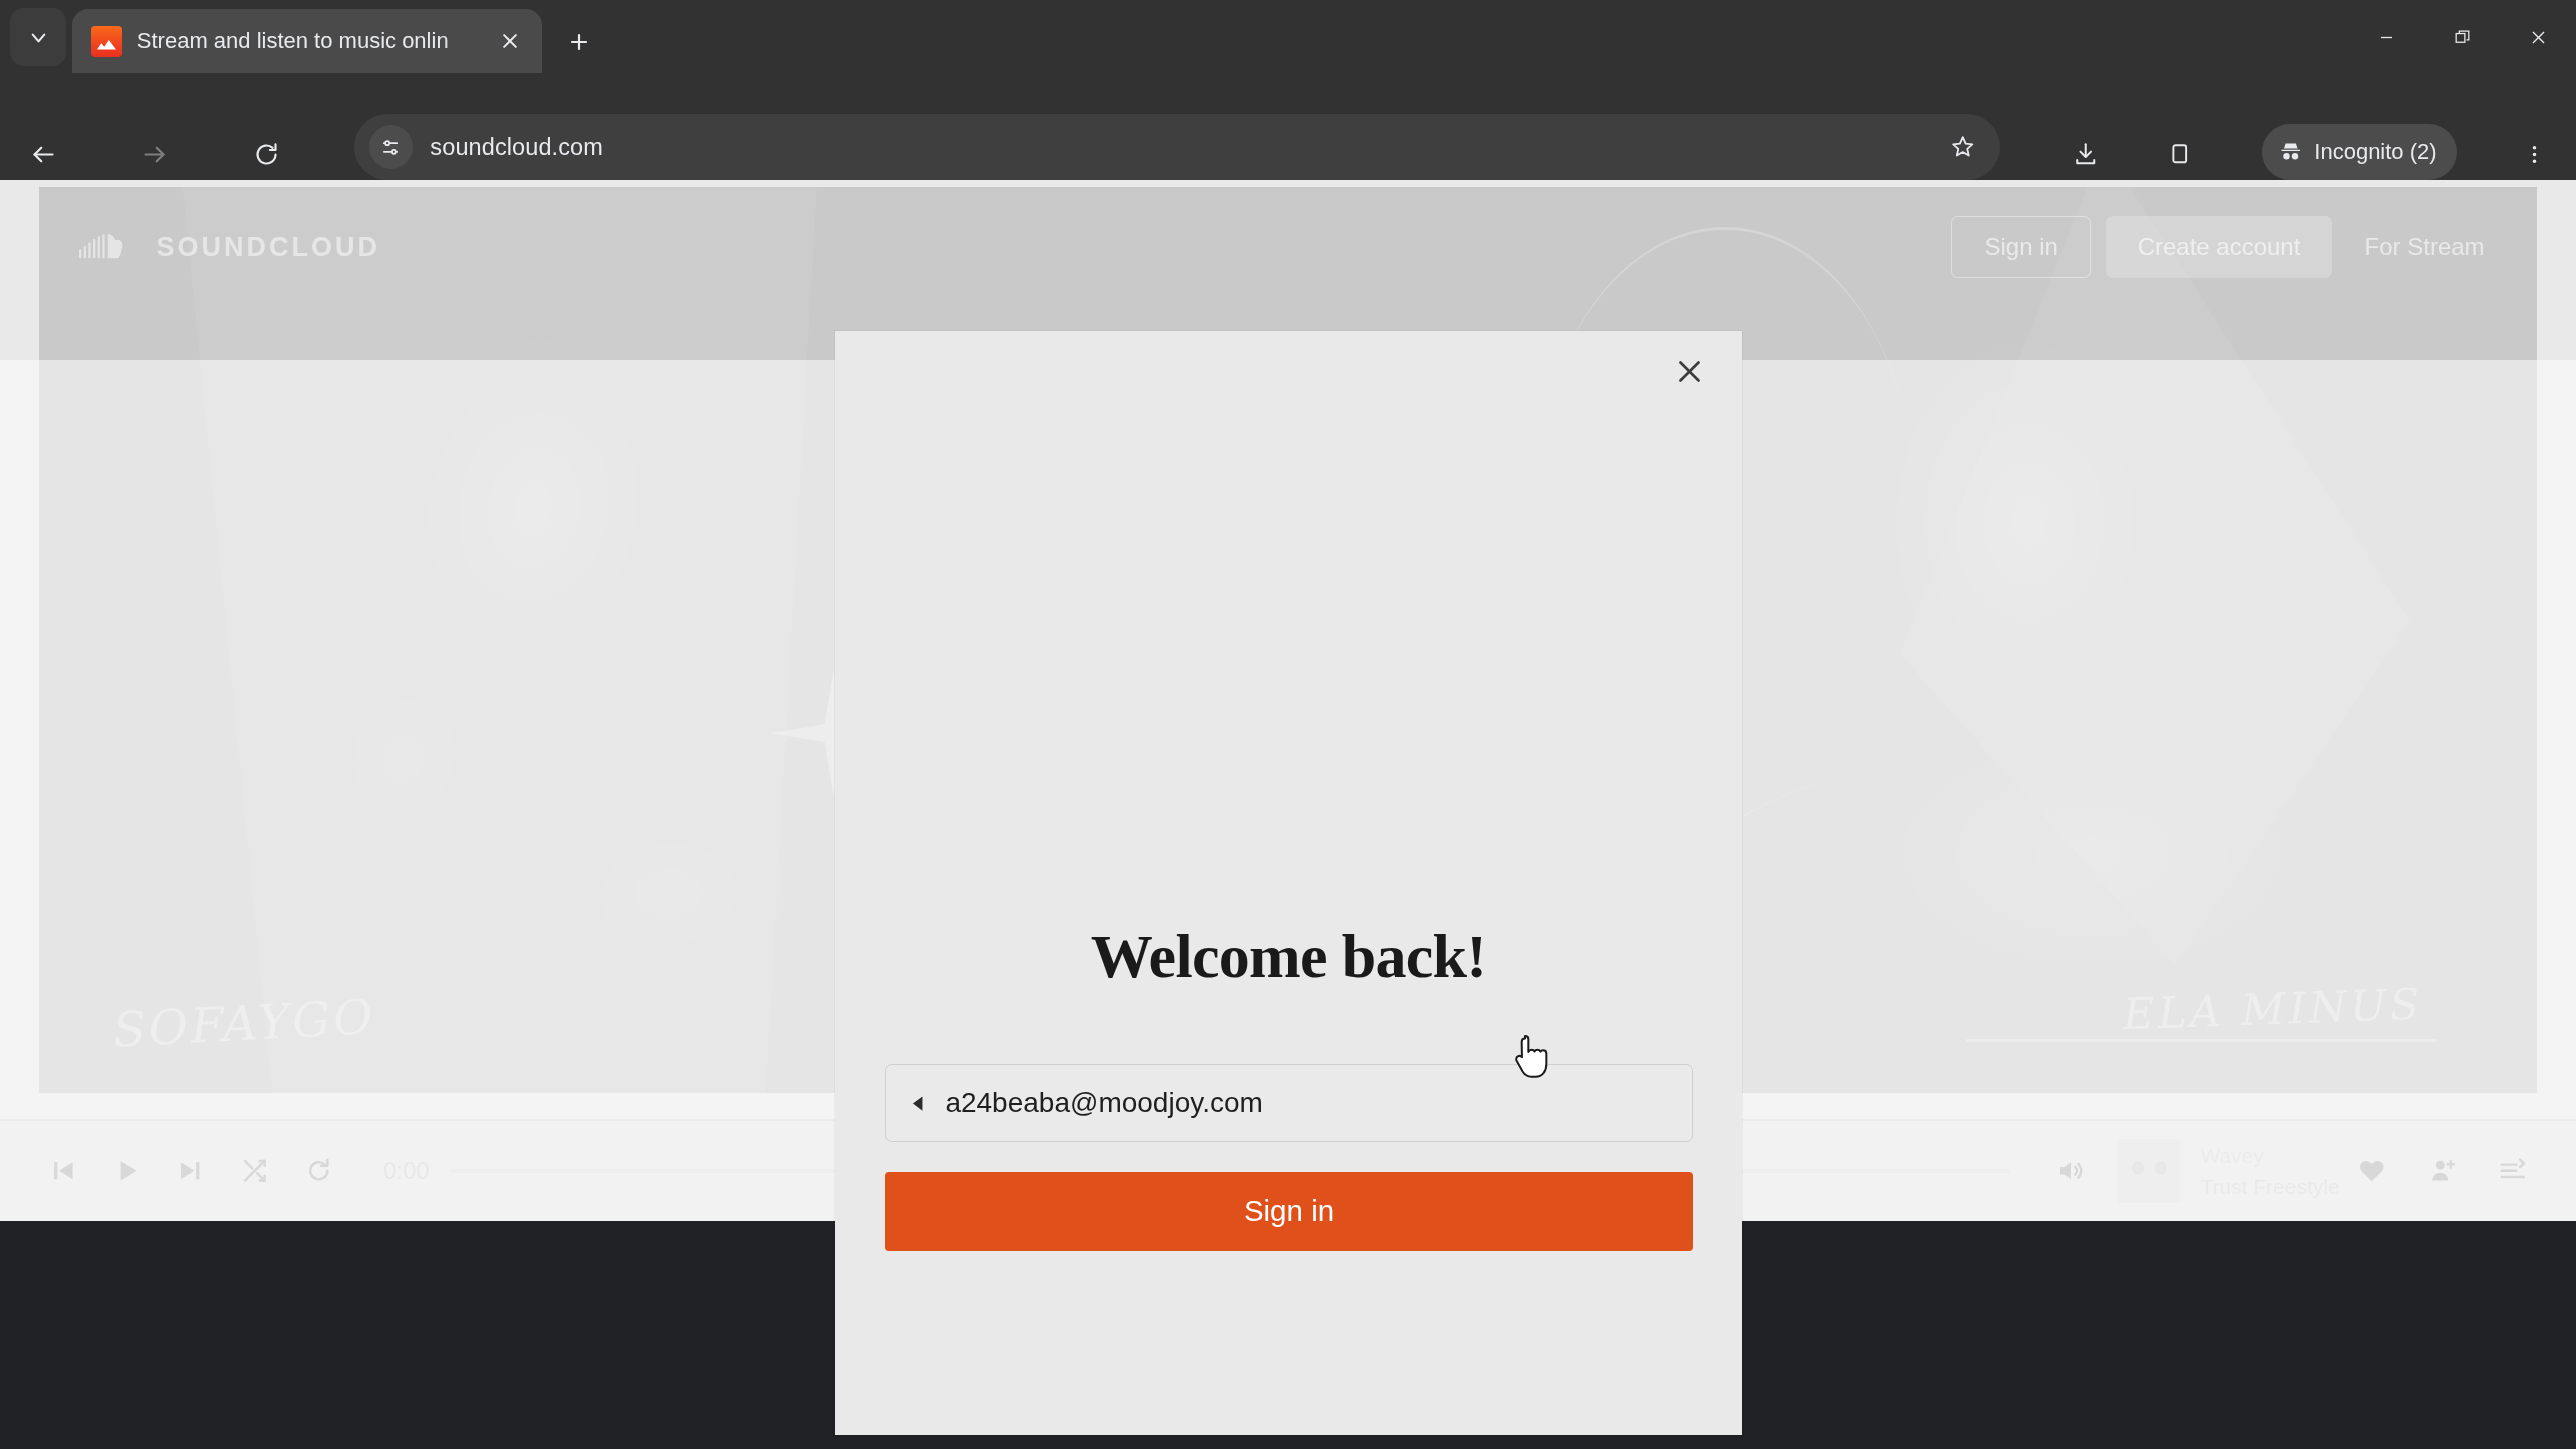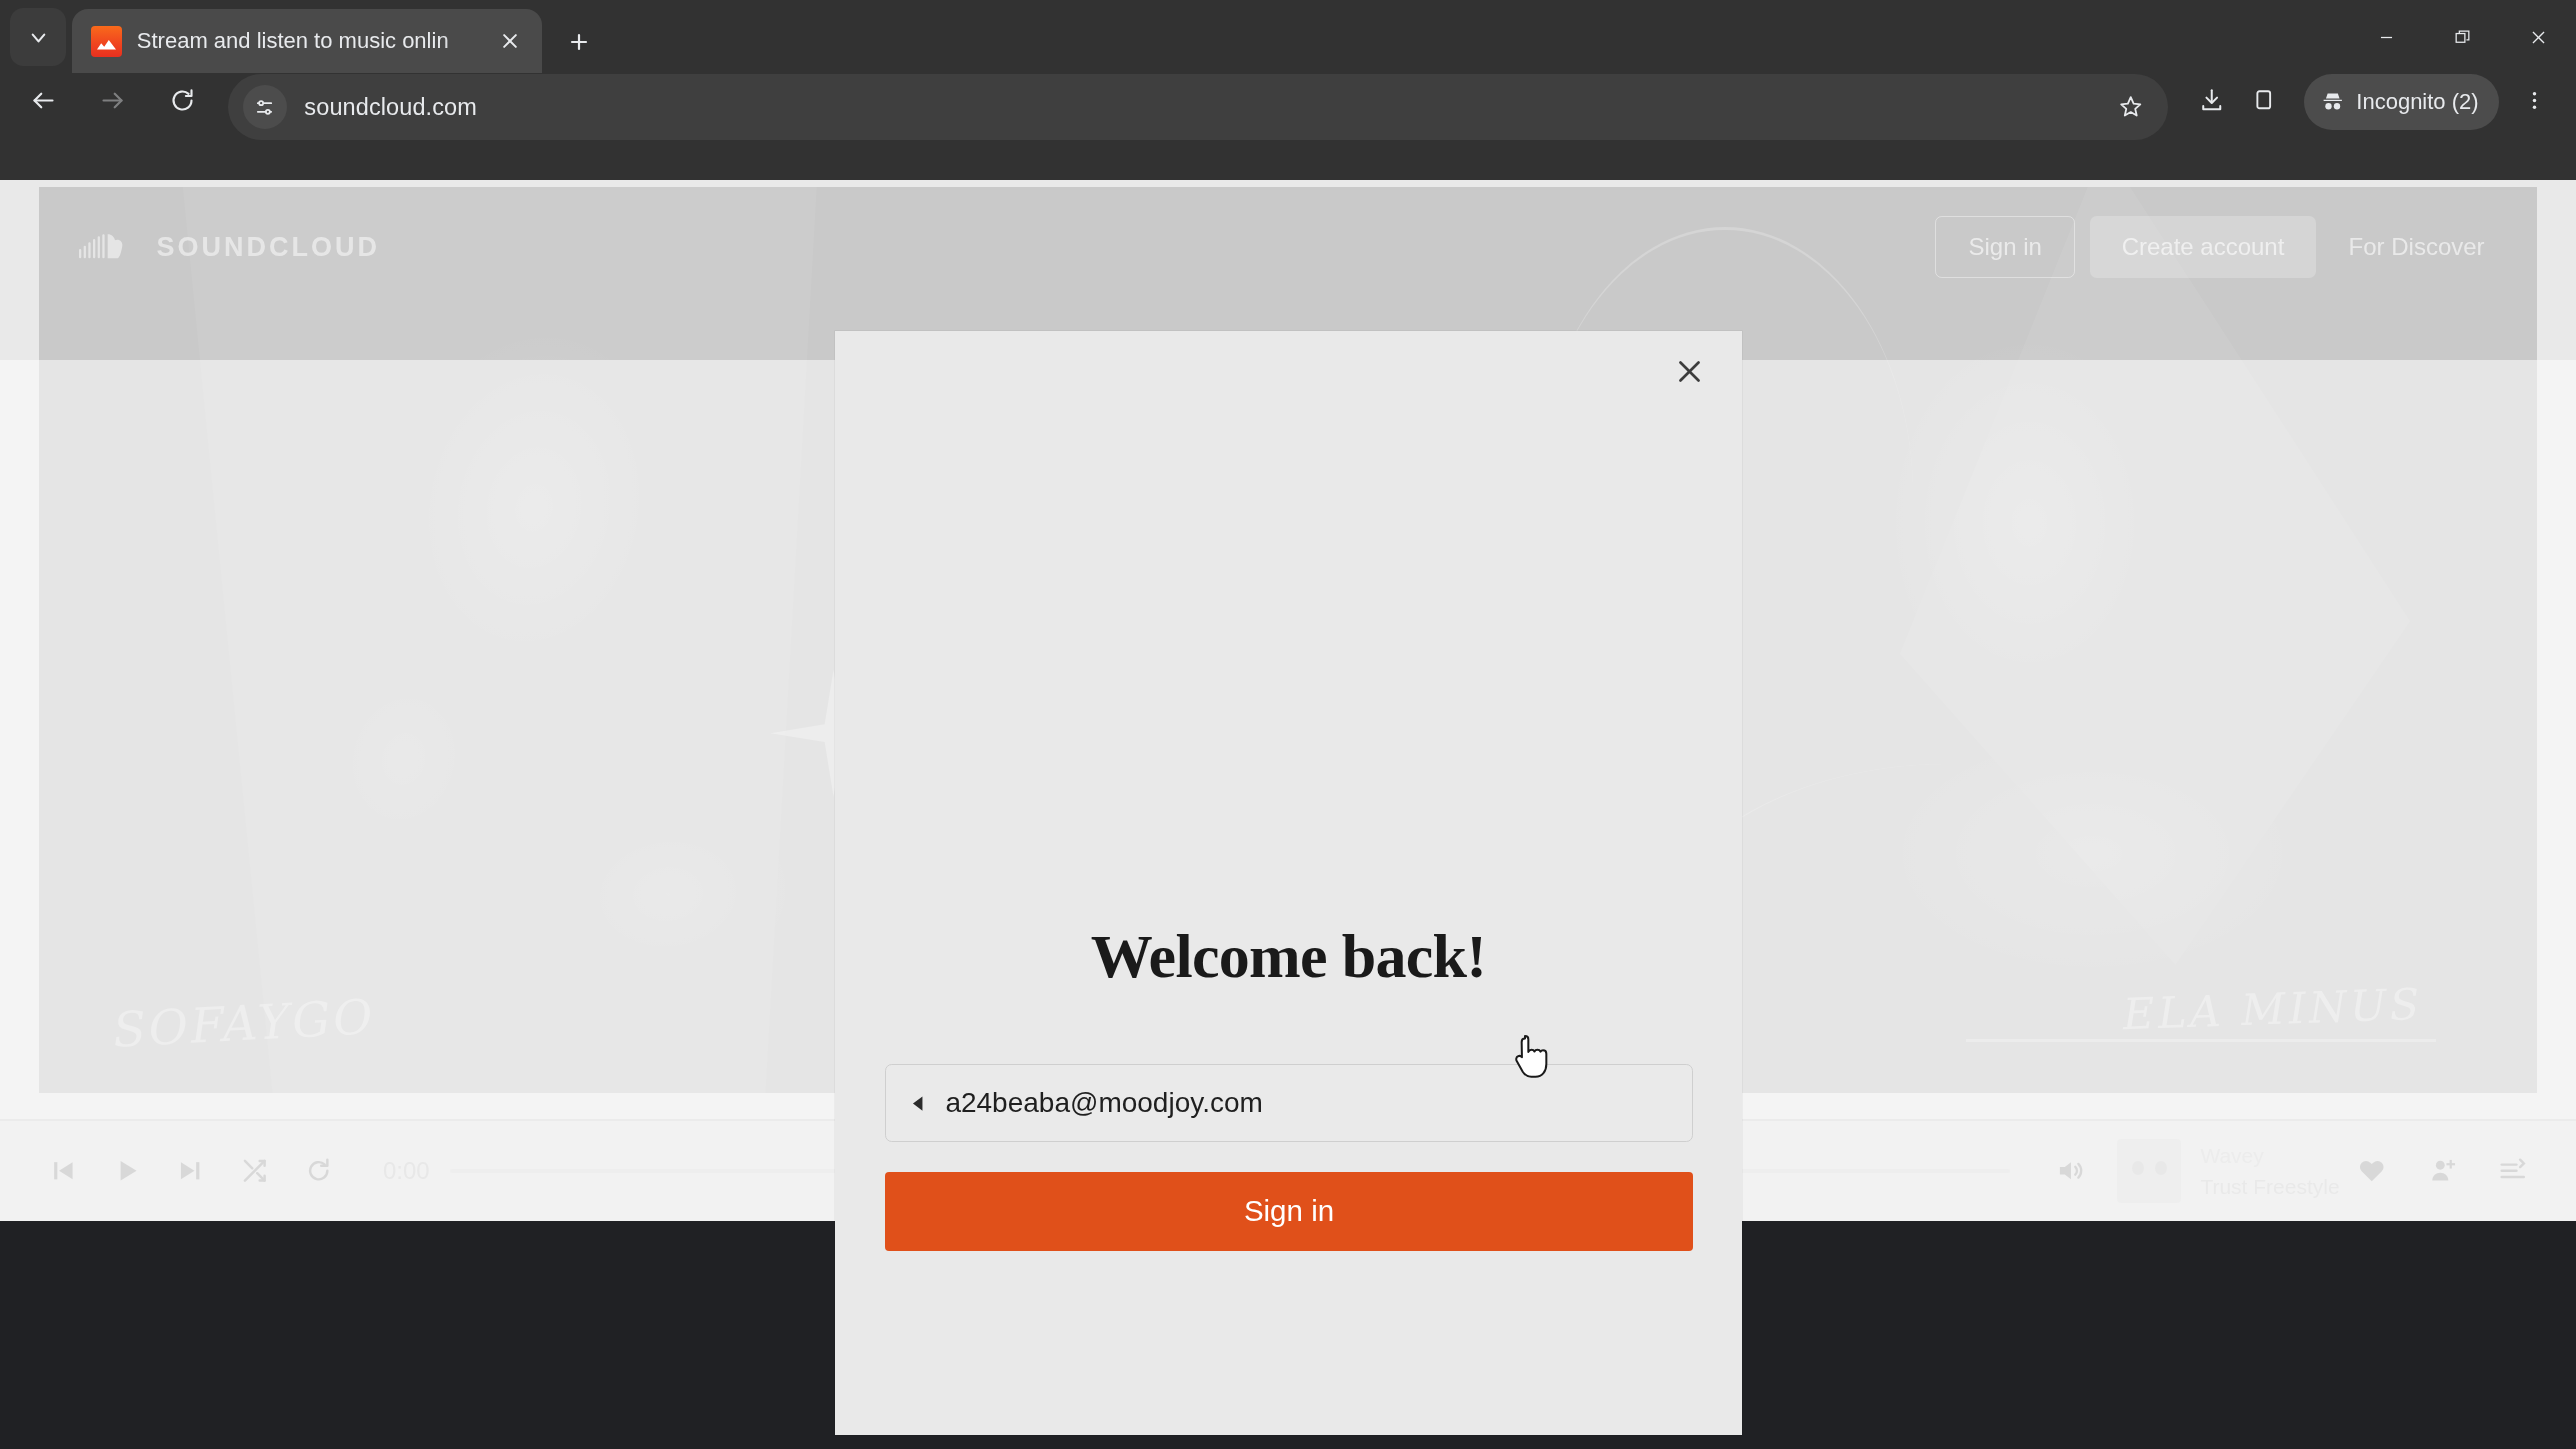--- a/index.html
+++ b/index.html
@@ -94,21 +94,21 @@
     display: flex; align-items: center; justify-content: center;
     cursor: pointer;
   }
   .wc-btn svg { width: 19px; height: 19px; }
 
   
   #toolbar {
     position: absolute; left: 0; top: 74px;
     width: 2576px; height: 106px;
     background: #323232;
-    display: flex; align-items: flex-start;
+    display: flex; align-items: flex-end; gap: 42px;
   }
   .nav-btn {
     width: 52px; height: 52px; margin-left: 17.4px;
     border-radius: 50%;
     display: flex; align-items: center; justify-content: center;
     cursor: pointer;
     flex: 0 0 auto;
   }
   .nav-btn svg { width: 27px; height: 27px; }
   .nav-btn.disabled svg { opacity: .42; }
@@ -648,21 +648,21 @@
           <rect x="21" y="13" width="3.4" height="29" rx="1.6"></rect>
           <rect x="28" y="9" width="3.4" height="33" rx="1.6"></rect>
           <rect x="35" y="6" width="3.4" height="36" rx="1.6"></rect>
           <path d="M43 6c6 0 10 4 11 9 1-.6 2.2-1 3.5-1 4.1 0 7.5 3.4 7.5 7.6S61.6 42 57.5 42H43z"></path>
         </svg>
         <span id="sc-logo-text">SOUNDCLOUD</span>
       </div>
       <div id="sc-nav">
         <div id="sc-signin-btn">Sign in</div>
         <div id="sc-create-btn">Create account</div>
-        <div id="sc-artists-link">For Discover</div>
+        <div id="sc-artists-link">For Stream</div>
       </div>
     </div>
 
     <div id="hero-copy">Discover more of what you love on SoundCloud.</div>
   </div>
 
   <div id="search-row">
     <div id="sc-search">Search for artists, bands, tracks, podcasts</div>
     <div id="sc-upload">Upload your own</div>
   </div>

